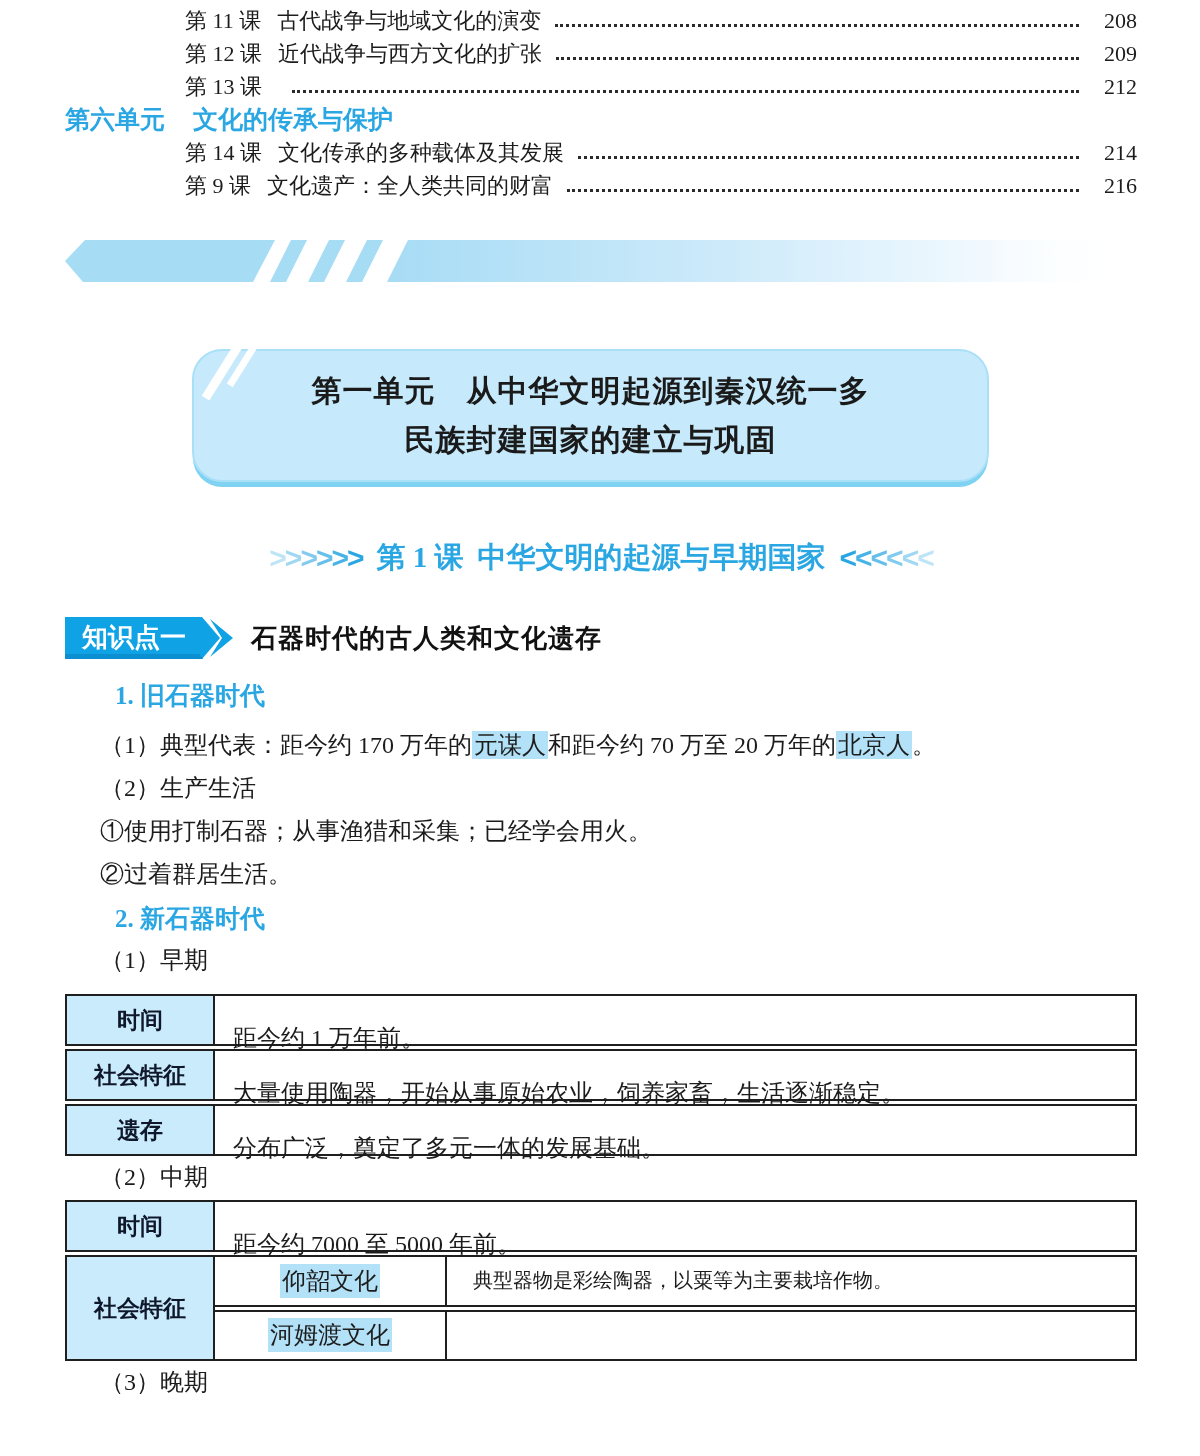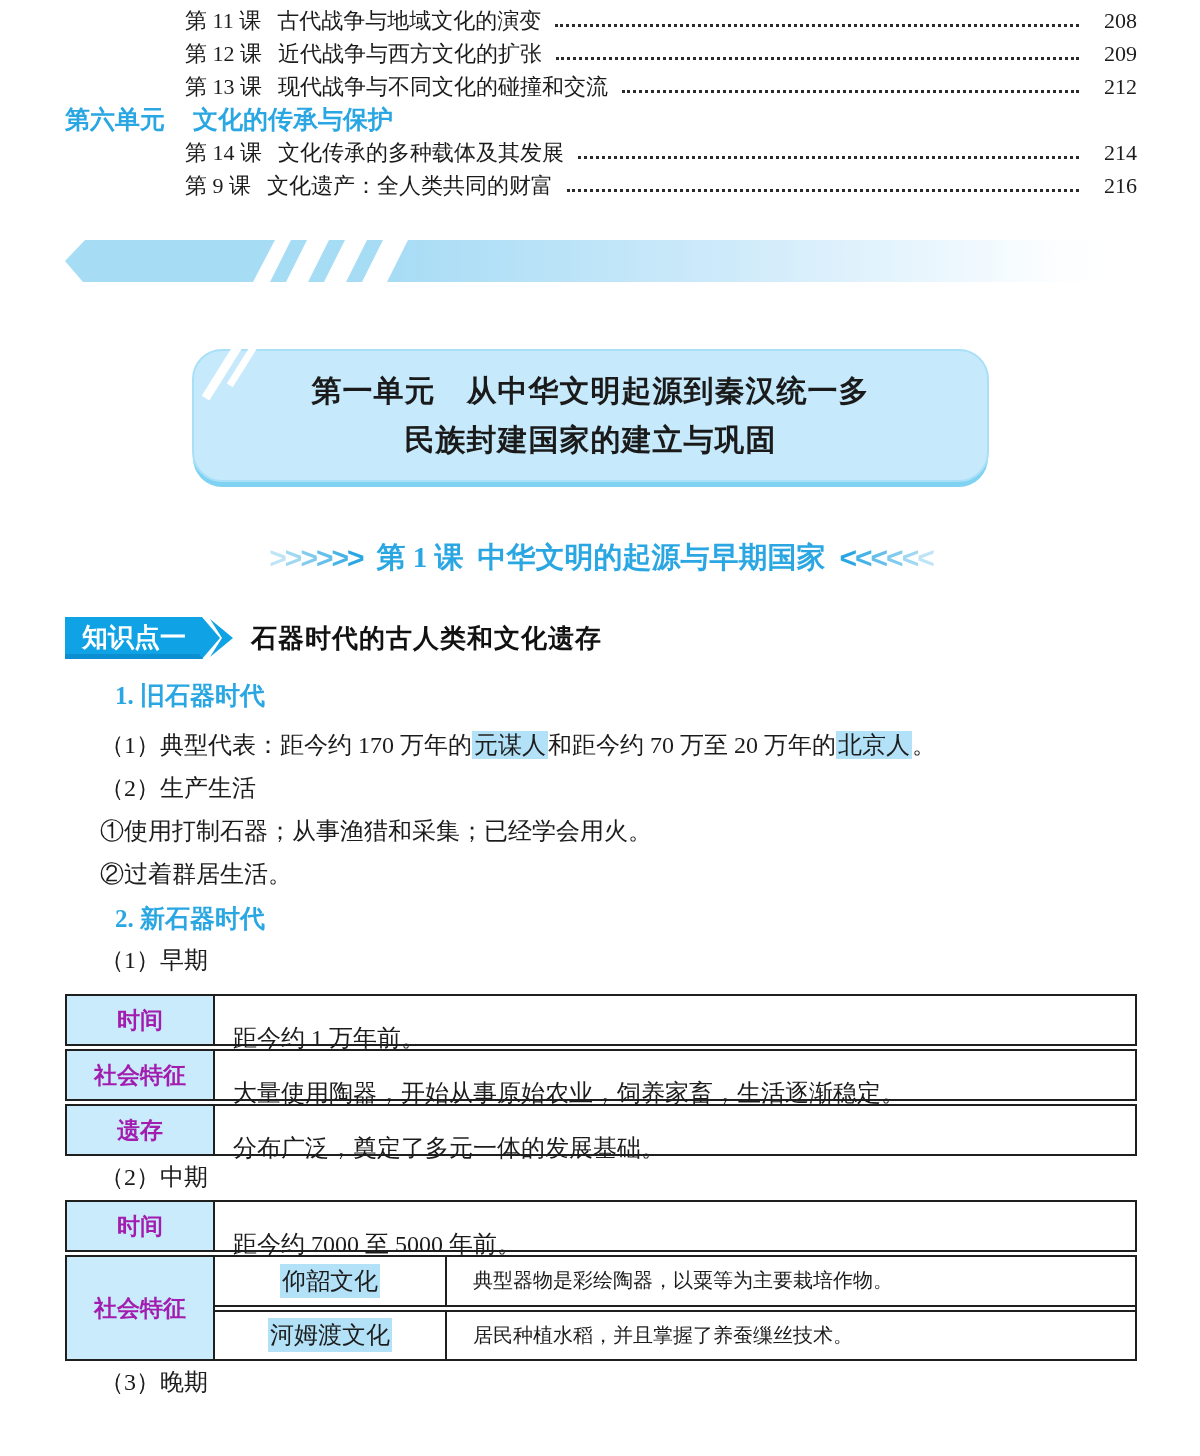--- a/index.html
+++ b/index.html
@@ -80,21 +80,21 @@
   .hl { background:var(--highlight); padding:1px 2px; }
 
   
   .ktable { display:flex; flex-direction:column; gap:3px; width:1072px; }
   .ktable.t1 { margin-top:12px; }
   .ktable.t2 { margin-top:1px; }
   .trow { display:flex; border:2px solid var(--border); height:52px; background:#fff; }
   .trow .th {
     width:148px; flex:0 0 auto; background:var(--thbg); border-right:2px solid var(--border);
     display:flex; align-items:center; justify-content:center;
-    font-family:Liberation Mono, monospace; font-weight:bold; font-size:23px; color:#a21caf;
+    font-family:Liberation Mono, monospace; font-weight:bold; font-size:23px; color:#0f172a;
   }
   .trow .td { flex:1; display:flex; align-items:center; padding-left:18px; font-size:24px;margin-top:36px; }
   .trow.merged { height:106px; }
   .subcol { flex:1; display:flex; flex-direction:column; gap:3px; }
   .subrow { flex:1; display:flex; }
   .subrow.top { border-bottom:2px solid var(--border); }
   .subrow.bottom { border-top:2px solid var(--border);text-align:center; }
   .subname { width:232px; flex:0 0 auto; border-right:2px solid var(--border);
     display:flex; align-items:center; justify-content:center; font-size:24px; }
   .subdesc { flex:1; display:flex; align-items:center; padding-left:26px; font-size:20px; }
@@ -113,21 +113,20 @@
       <span class="toc-page">208</span>
     </div>
     <div class="toc-row course">
       <span class="toc-label">第 12 课</span>
       <span class="toc-title">近代战争与西方文化的扩张</span>
       <span class="toc-leader"></span>
       <span class="toc-page">209</span>
     </div>
     <div class="toc-row course">
       <span class="toc-label">第 13 课</span>
-      <span class="toc-title">现代战争与不同文化的碰撞和交流</span>
       <span class="toc-leader"></span>
       <span class="toc-page">212</span>
     </div>
     <div class="toc-row unit">
       <span>第六单元</span>
       <span>文化的传承与保护</span>
     </div>
     <div class="toc-row course">
       <span class="toc-label">第 14 课</span>
       <span class="toc-title">文化传承的多种载体及其发展</span>
@@ -233,21 +232,20 @@
         <div class="subrow top">
           <div class="subname">
               <span class="hl">仰韶文化</span>
             </div>
           <div class="subdesc">典型器物是彩绘陶器，以粟等为主要栽培作物。</div>
         </div>
         <div class="subrow bottom">
           <div class="subname">
               <span class="hl">河姆渡文化</span>
             </div>
-          <div class="subdesc">居民种植水稻，并且掌握了养蚕缫丝技术。</div>
         </div>
       </div>
     </div>
   </div>
 
   <div class="bodyline">（3）晚期</div>
 
 </div>
 
 </body></html>

